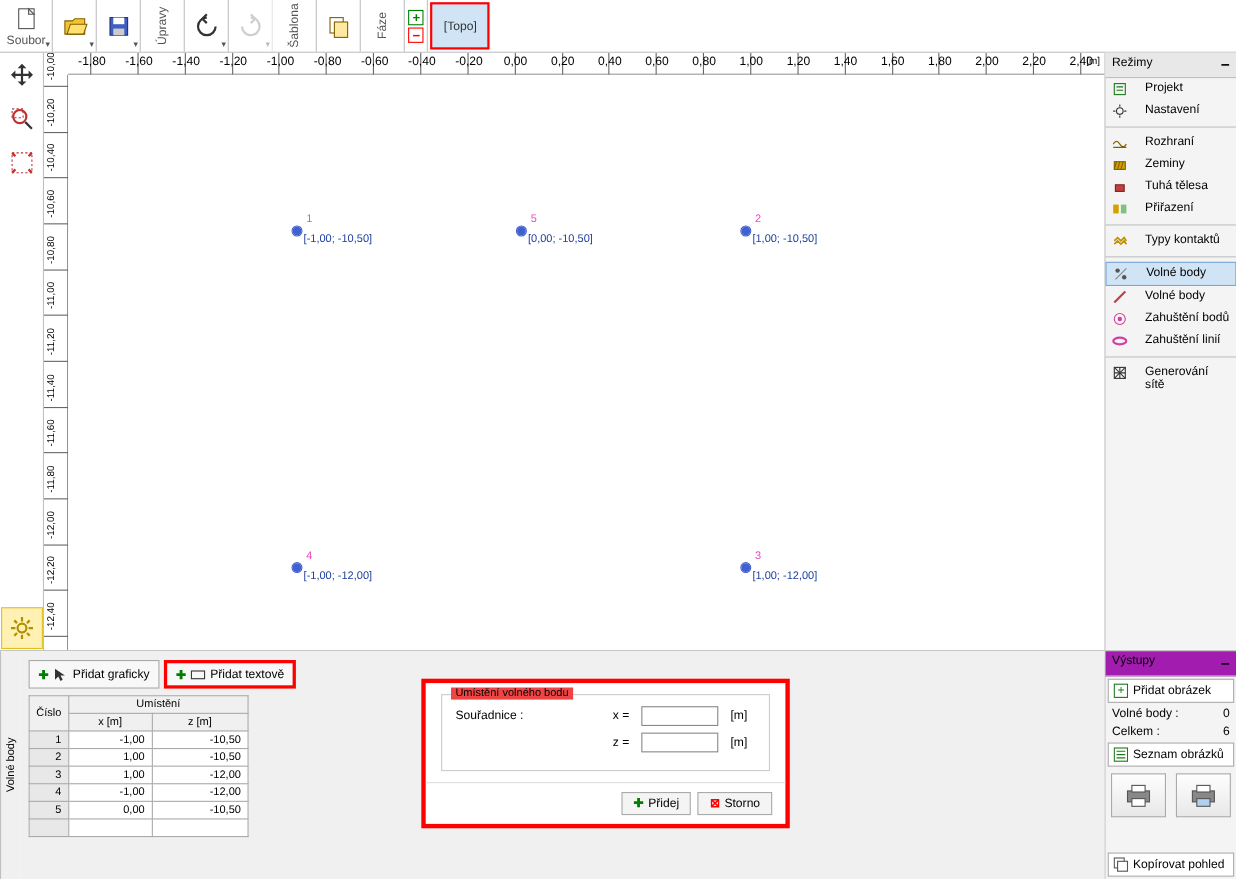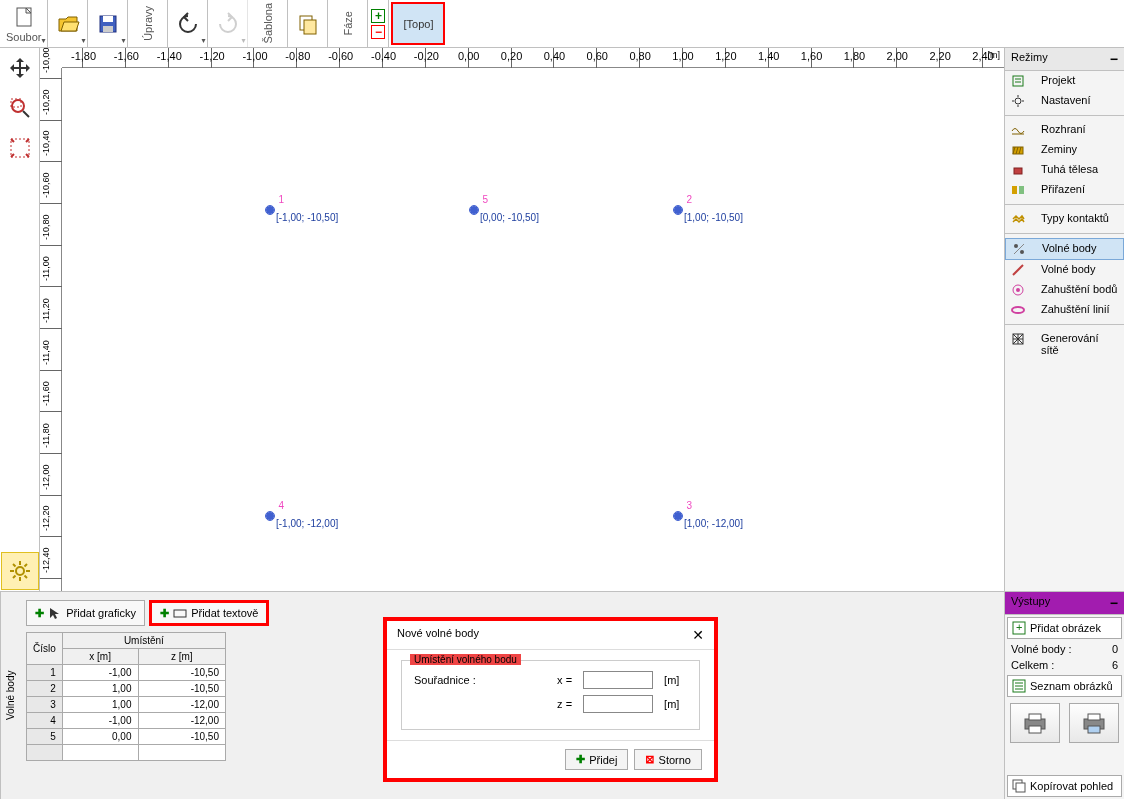--- a/index.html
+++ b/index.html
@@ -537,24 +537,20 @@
       <svg width="14" height="14">
           <rect x="1" y="1" width="9" height="9" fill="none" stroke="#555"></rect>
           <rect x="4" y="4" width="9" height="9" fill="#fff" stroke="#555"></rect>
         </svg>
       <span>Kopírovat pohled</span>
     </div>
   </div>
 </div>
 
 <div class="dialog">
-  <div class="dialog-title">
-    <span>Nové volné body</span>
-    <span class="close-x">✕</span>
-  </div>
   <div class="dialog-body">
     <div class="fieldset">
       <span class="legend">Umístění volného bodu</span>
       <div class="field-row">
         <label>Souřadnice :</label>
         <span class="eq">x =</span>
         <input type="text" style="">
         <span class="unit">[m]</span>
       </div>
       <div class="field-row">

